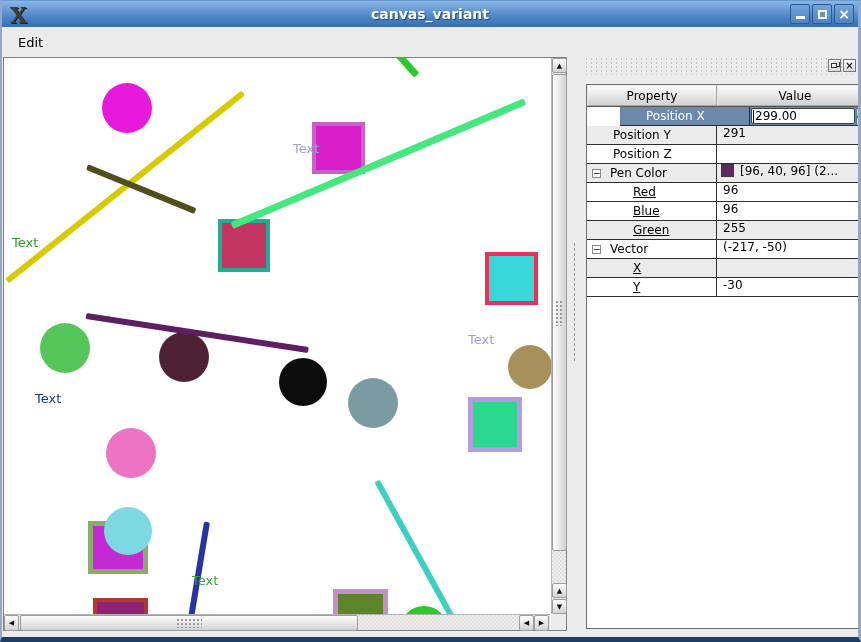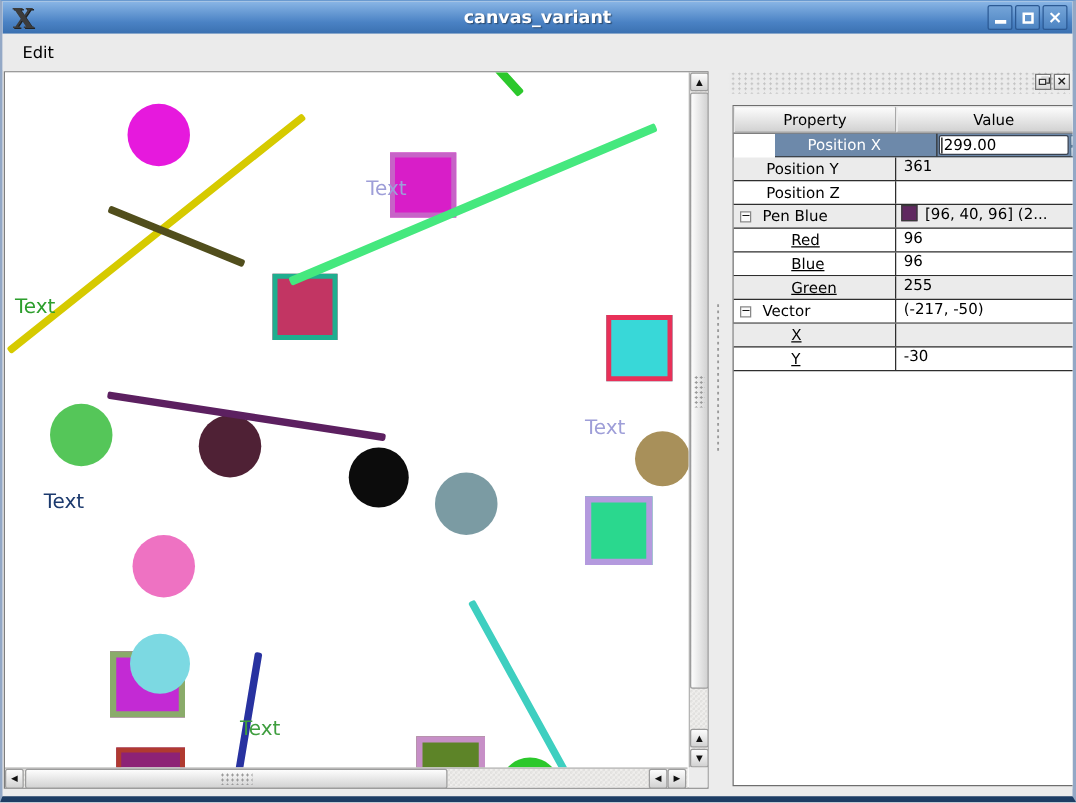--- a/index.html
+++ b/index.html
@@ -23,21 +23,21 @@
           color:#fff; font-weight:bold; font-size:14px; }
   
   .menubar { position:absolute; left:0; top:26px; width:856px; height:29px; background:#ebebeb; }
   .menuitem { display:inline-block; margin-left:9px; margin-top:5px; padding:3px 7px; font-size:13px; color:#000; cursor:pointer; }
   
   .canvas-frame { position:absolute; left:1px; top:56px; width:564px; height:574px;
                   border:1px solid #7e7e7e; background:#fff; }
   .viewport { position:absolute; left:0; top:0; width:547px; height:556px; background:#ffffff; overflow:hidden; }
   .shape { position:absolute; }
   .sline { position:absolute; border-radius:2px; }
-  .slabel { position:absolute; font-size:16px; white-space:nowrap; }
+  .slabel { position:absolute; font-size:13px; white-space:nowrap; }
   
   .sb-track { background:#efeeec; background-image:
       linear-gradient(45deg,#e0dfdd 25%,transparent 25%,transparent 75%,#e0dfdd 75%),
       linear-gradient(45deg,#e0dfdd 25%,transparent 25%,transparent 75%,#e0dfdd 75%);
       background-size:4px 4px; background-position:0 0,2px 2px; }
   .vsb { position:absolute; right:0; top:0; width:15px; height:556px; border-left:1px solid #b4b4b4; }
   .hsb { position:absolute; left:0; bottom:0; width:546px; height:16px; border-top:1px solid #b4b4b4; }
   .sb-btn { position:absolute; background:linear-gradient(#fdfdfd,#d2d2d2); border:1px solid #9c9c9c;
             border-radius:2px; font-size:7px; color:#111; text-align:center; cursor:pointer; }
   .vsb .sb-btn { width:15px; height:15px; line-height:14px; left:0; }
@@ -199,32 +199,32 @@
                   <div class="spinbtn">▼</div>
                 </div>
               </div>
             </div>
           </div>
           <div class="prow shade">
             <div class="lcell">
               <span class="lbl-i1">Position Y</span>
             </div>
             <div class="vcell">
-              <span class="vtext">361</span>
+              <span class="vtext">291</span>
             </div>
           </div>
           <div class="prow">
             <div class="lcell">
               <span class="lbl-i1">Position Z</span>
             </div>
           </div>
           <div class="prow shade">
             <div class="lcell">
               <span class="expander">−</span>
-              <span class="lbl-i0">Pen Blue</span>
+              <span class="lbl-i0">Pen Color</span>
             </div>
             <div class="vcell">
               <span class="swatch" style="background: rgb(96, 40, 96);"></span>
               <span class="vtext">[96, 40, 96] (2...</span>
             </div>
           </div>
           <div class="prow">
             <div class="lcell">
               <span class="lbl-i2">Red</span>
             </div>

